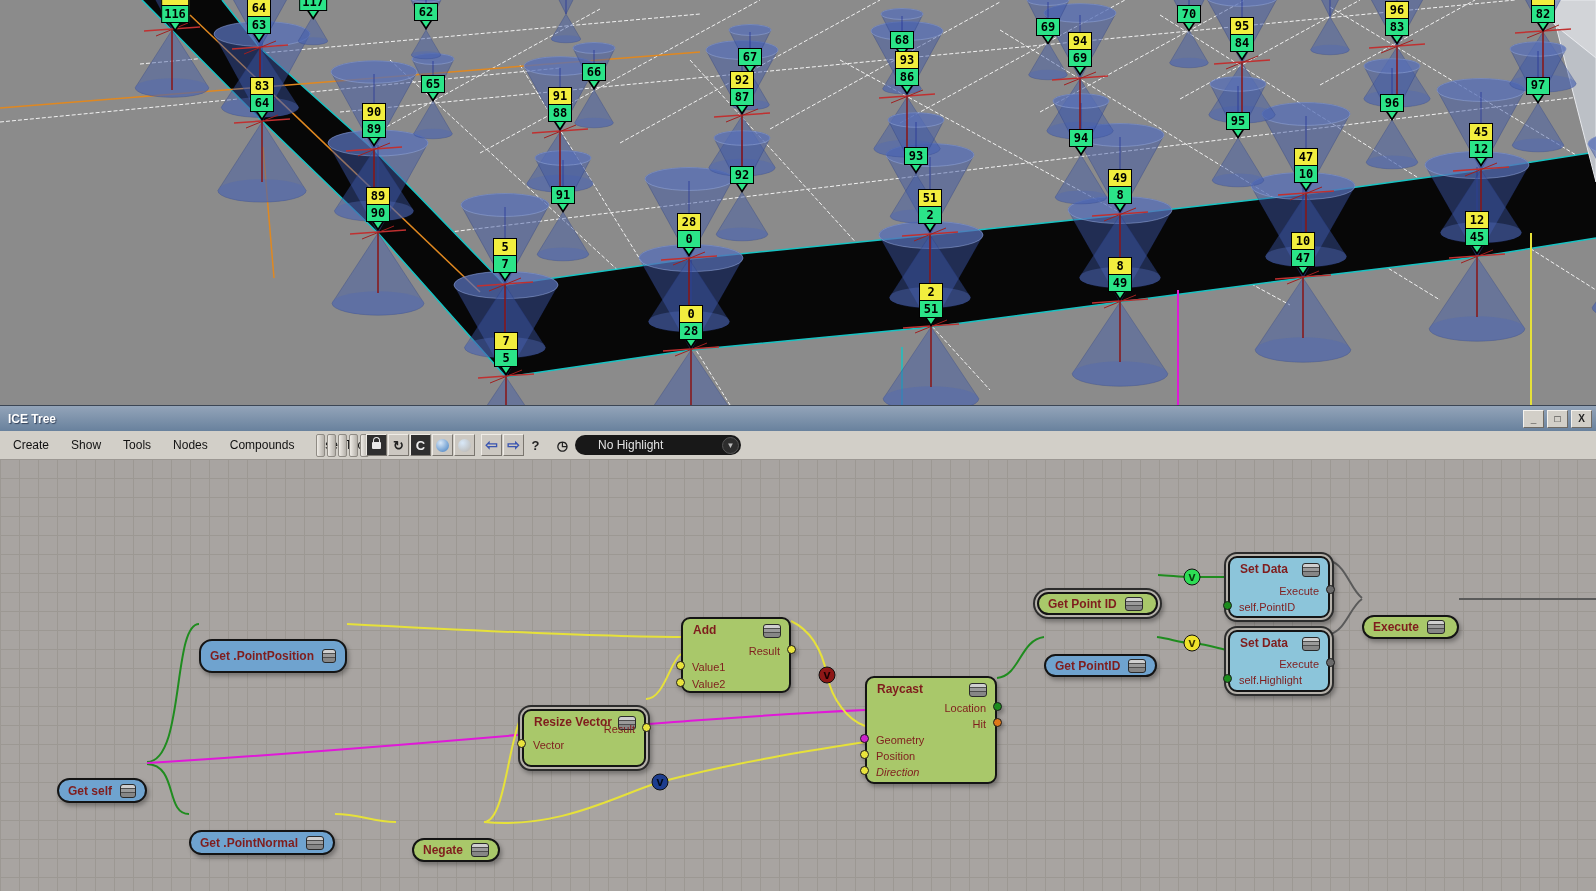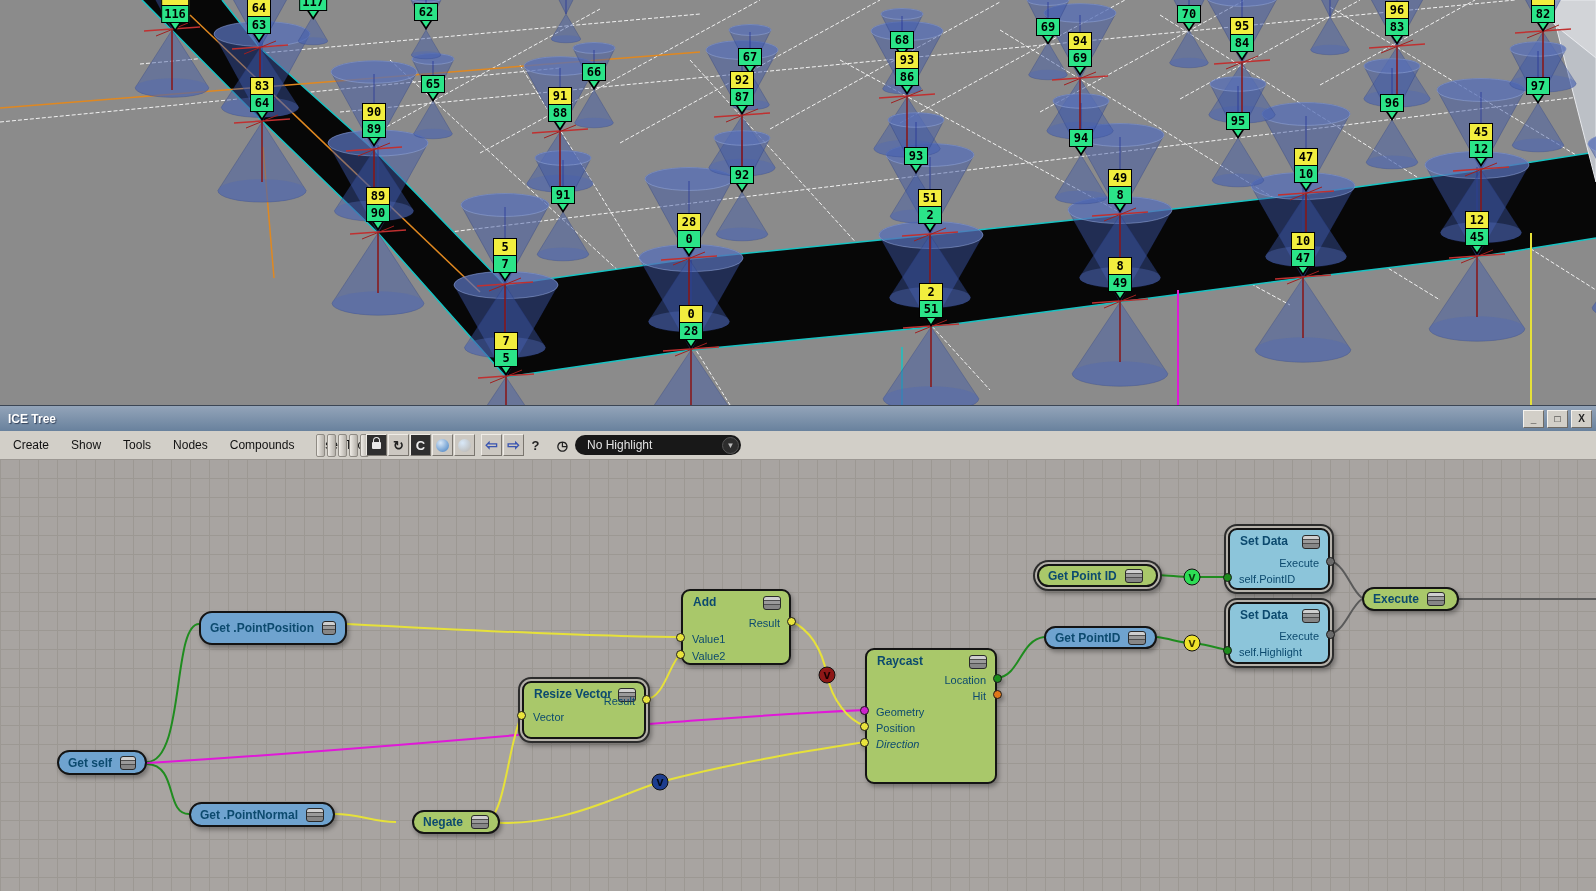--- a/index.html
+++ b/index.html
@@ -43,31 +43,31 @@
   .tbtn.gap{margin-left:5px;}
   .tbtn.flat{border-color:transparent;background:transparent;}
   .tbtn .sub{position:absolute;right:1px;bottom:0px;font-size:7px;}
   .tbtn .ball{width:13px;height:13px;border-radius:50%;}
   .arrowg{color:#3a55b0;font-size:15px;}
   .lockbody{width:9px;height:7px;background:#e8e8e8;border-radius:1px;position:relative;}
   .lockbody:before{content:"";position:absolute;left:1px;top:-5px;width:5px;height:5px;
        border:1.5px solid #e8e8e8;border-bottom:none;border-radius:4px 4px 0 0;}
   #highlight-dd{position:absolute;left:575px;top:4px;width:166px;height:20px;background:#181818;
        border-radius:10px;display:flex;align-items:center;color:#e2e2e2;font-size:12px;cursor:default;}
-  #highlight-dd span.lbl{padding-left:12px;flex:1;}
+  #highlight-dd span.lbl{padding-left:23px;flex:1;}
   #highlight-dd .dd-arrow{width:15px;height:15px;margin-right:2px;background:#2d2d2d;border:1px solid #555;
        border-radius:50%;color:#bbb;font-size:8px;display:flex;align-items:center;justify-content:center;}
 
   
   #canvas{position:absolute;left:0;top:54px;width:1596px;height:432px;background:#a8a4a1;
      background-image:linear-gradient(#9c9893 1px,transparent 1px),linear-gradient(90deg,#9c9893 1px,transparent 1px);
      background-size:19px 19px;overflow:hidden;}
   #wires{position:absolute;left:0;top:0;}
-  .node{position:absolute;border:2px solid #141414;color:#0c4a6e;
-        filter:drop-shadow(2px 3px 2px rgba(0,0,0,0.30));box-sizing:border-box;}
+  .node{position:absolute;border:2px solid #141414;color:#7f1d1d;
+        filter:drop-shadow(2px 3px 2px rgba(0,0,0,0.30));box-sizing:border-box;margin-top:28px;}
   .node.capsule{border-radius:13px;display:flex;align-items:center;padding:0 9px;}
   .node.big{border-radius:9px;}
   .node.blue{background:#6fa3cf;}
   .node.green{background:#a9c86a;}
   .node.cyan{background:#8cc5da;}
   .node.selected{box-shadow:0 0 0 2px #b5b1aa,0 0 0 4px #2c2c2c;}
   .ntitle{font-weight:bold;font-size:12px;white-space:nowrap;}
   .node.big .ntitle{position:absolute;left:10px;top:4px;}
   .dbicon{display:inline-block;width:16px;height:12px;margin-left:8px;border:1px solid #2a2a2a;border-radius:3px;
      background:linear-gradient(#cfcfcf 0 3px,#4e4e4e 3px 4px,#9a9a9a 4px 7px,#4e4e4e 7px 8px,#868686 8px 12px);}
@@ -613,21 +613,21 @@
           <div class="tail">
             <i></i>
           </div>
         </div>
         <div class="vtag" style="left: 1392px; top: 95px;">
           <div class="tbox g">96</div>
           <div class="tail">
             <i></i>
           </div>
         </div>
-        <div class="vtag" style="left: 1538px; top: 78px;">
+        <div class="vtag" style="left: 1538px; top: 78px; font-family: Liberation Mono, monospace;">
           <div class="tbox g">97</div>
           <div class="tail">
             <i></i>
           </div>
         </div>
         <div class="vtag" style="left: 175px; top: -12px;">
           <div class="tbox y"></div>
           <div class="tbox g">116</div>
           <div class="tail">
             <i></i>
@@ -905,21 +905,21 @@
         <div class="node big green" style="left: 681px; top: 130px; width: 110px; height: 76px;">
           <span class="ntitle">Add</span>
           <span class="dbicon"></span>
           <div class="nrow out" style="top: 25px;">Result</div>
           <div class="port" style="background: rgb(232, 227, 60); top: 26px; right: -7px;"></div>
           <div class="nrow in" style="top: 41px;">Value1</div>
           <div class="port" style="background: rgb(232, 227, 60); top: 42px; left: -7px;"></div>
           <div class="nrow in" style="top: 58px;">Value2</div>
           <div class="port" style="background: rgb(232, 227, 60); top: 59px; left: -7px;"></div>
         </div>
-        <div class="node big green" style="left: 865px; top: 189px; width: 132px; height: 136px;">
+        <div class="node big green" style="left: 865px; top: 189px; width: 132px; height: 108px;">
           <span class="ntitle">Raycast</span>
           <span class="dbicon"></span>
           <div class="nrow out" style="top: 23px;">Location</div>
           <div class="port" style="background: rgb(28, 140, 28); top: 24px; right: -7px;"></div>
           <div class="nrow out" style="top: 39px;">Hit</div>
           <div class="port" style="background: rgb(224, 120, 24); top: 40px; right: -7px;"></div>
           <div class="nrow in" style="top: 55px;">Geometry</div>
           <div class="port" style="background: rgb(204, 34, 204); top: 56px; left: -7px;"></div>
           <div class="nrow in" style="top: 71px;">Position</div>
           <div class="port" style="background: rgb(232, 227, 60); top: 72px; left: -7px;"></div>

